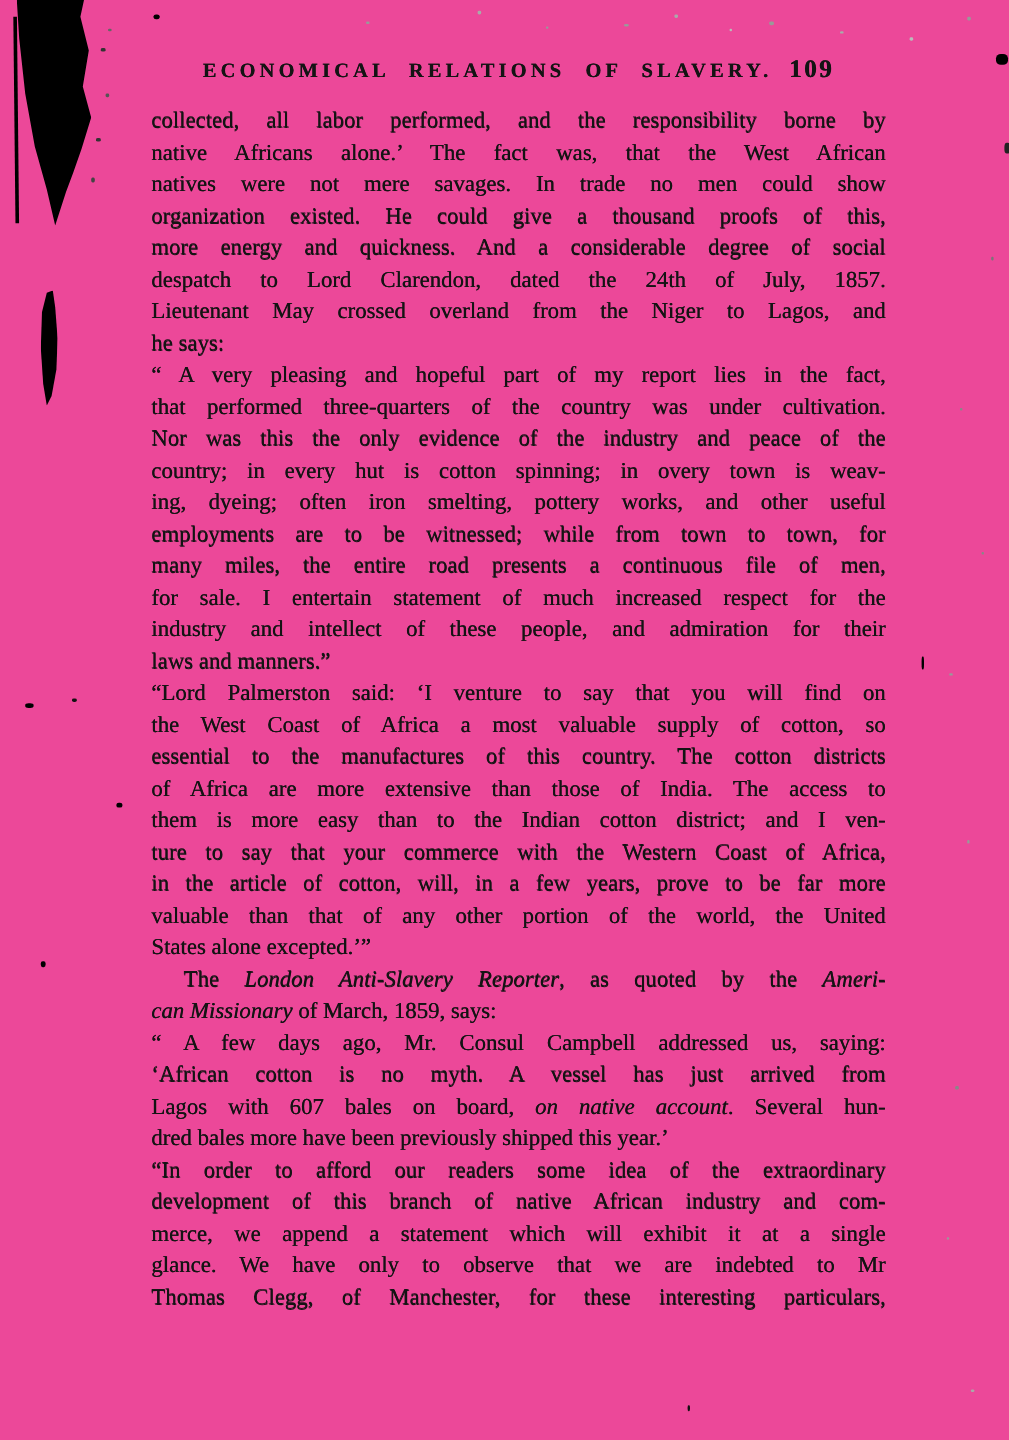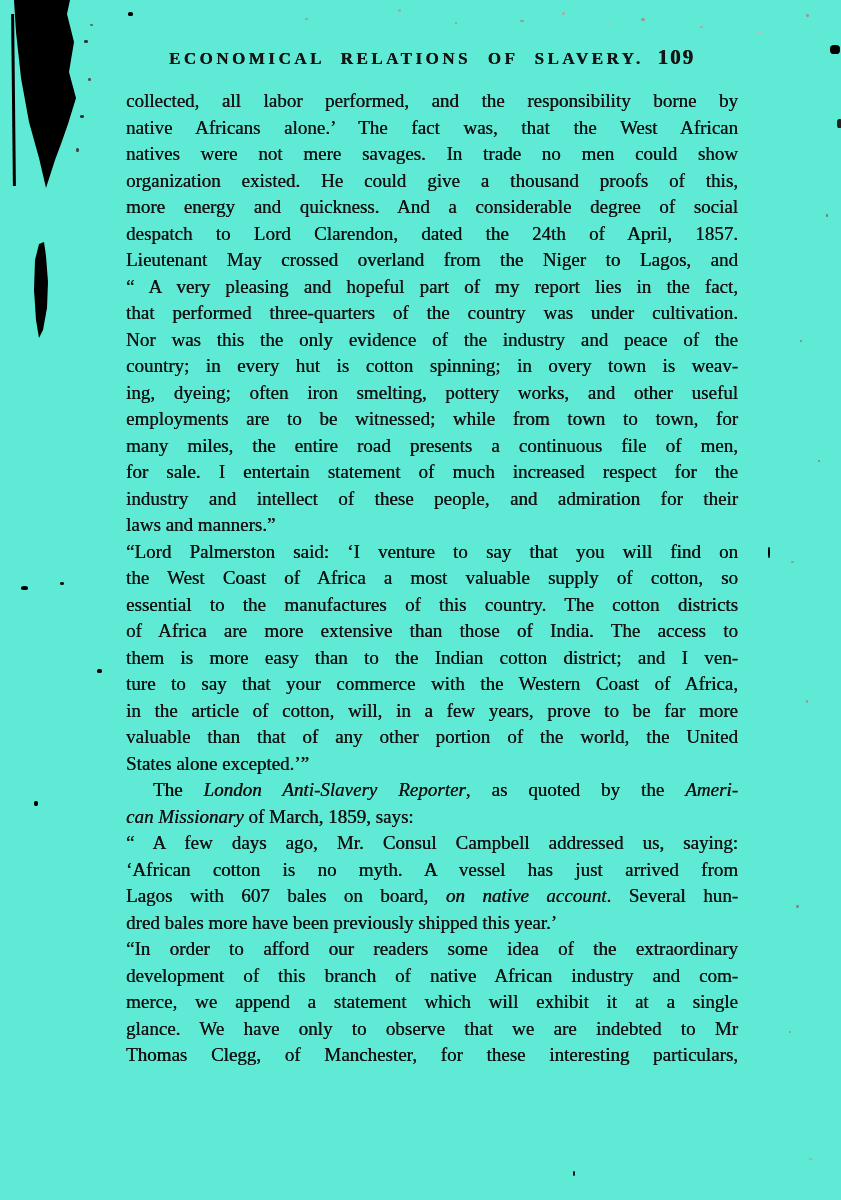--- a/index.html
+++ b/index.html
@@ -1,17 +1,17 @@
 <!DOCTYPE html>
 <html><head>
 <meta charset="utf-8">
 <style>
   html,body{margin:0;padding:0;background:#e8e8e8;}
   .page{
-    position:relative;width:841px;height:1200px;background:#5eead4;
+    position:relative;width:841px;height:1200px;background:#ec4899;
     font-family:"Liberation Serif", serif;color:#141414;overflow:hidden;
   }
   
   .header{
     position:absolute;top:45px;left:126px;width:612px;
     display:flex;justify-content:center;align-items:baseline;gap:14px;
     white-space:nowrap;
   }
   .header .title{
     font-size:17px;font-weight:700;letter-spacing:3.5px;word-spacing:9px;
@@ -98,22 +98,23 @@
     <span class="pagenum">109</span>
   </div>
 
   <div class="text-block" id="text-block">
       <div class="para">
         <div class="line"><span>collected, all labor performed, and the responsibility borne by</span></div>
         <div class="line"><span>native Africans alone.’ The fact was, that the West African</span></div>
         <div class="line"><span>natives were not mere savages. In trade no men could show</span></div>
         <div class="line"><span>organization existed. He could give a thousand proofs of this,</span></div>
         <div class="line"><span>more energy and quickness. And a considerable degree of social</span></div>
-        <div class="line"><span>despatch to Lord Clarendon, dated the 24th of April, 1857.</span></div>
+        <div class="line"><span>despatch to Lord Clarendon, dated the 24th of July, 1857.</span></div>
         <div class="line"><span>Lieutenant May crossed overland from the Niger to Lagos, and</span></div>
+        <div class="line last"><span>he says:</span></div>
       </div>
       <div class="para">
         <div class="line"><span>“ A very pleasing and hopeful part of my report lies in the fact,</span></div>
         <div class="line"><span>that performed three-quarters of the country was under cultivation.</span></div>
         <div class="line"><span>Nor was this the only evidence of the industry and peace of the</span></div>
         <div class="line"><span>country; in every hut is cotton spinning; in overy town is weav-</span></div>
         <div class="line"><span>ing, dyeing; often iron smelting, pottery works, and other useful</span></div>
         <div class="line"><span>employments are to be witnessed; while from town to town, for</span></div>
         <div class="line"><span>many miles, the entire road presents a continuous file of men,</span></div>
         <div class="line"><span>for sale. I entertain statement of much increased respect for the</span></div>

